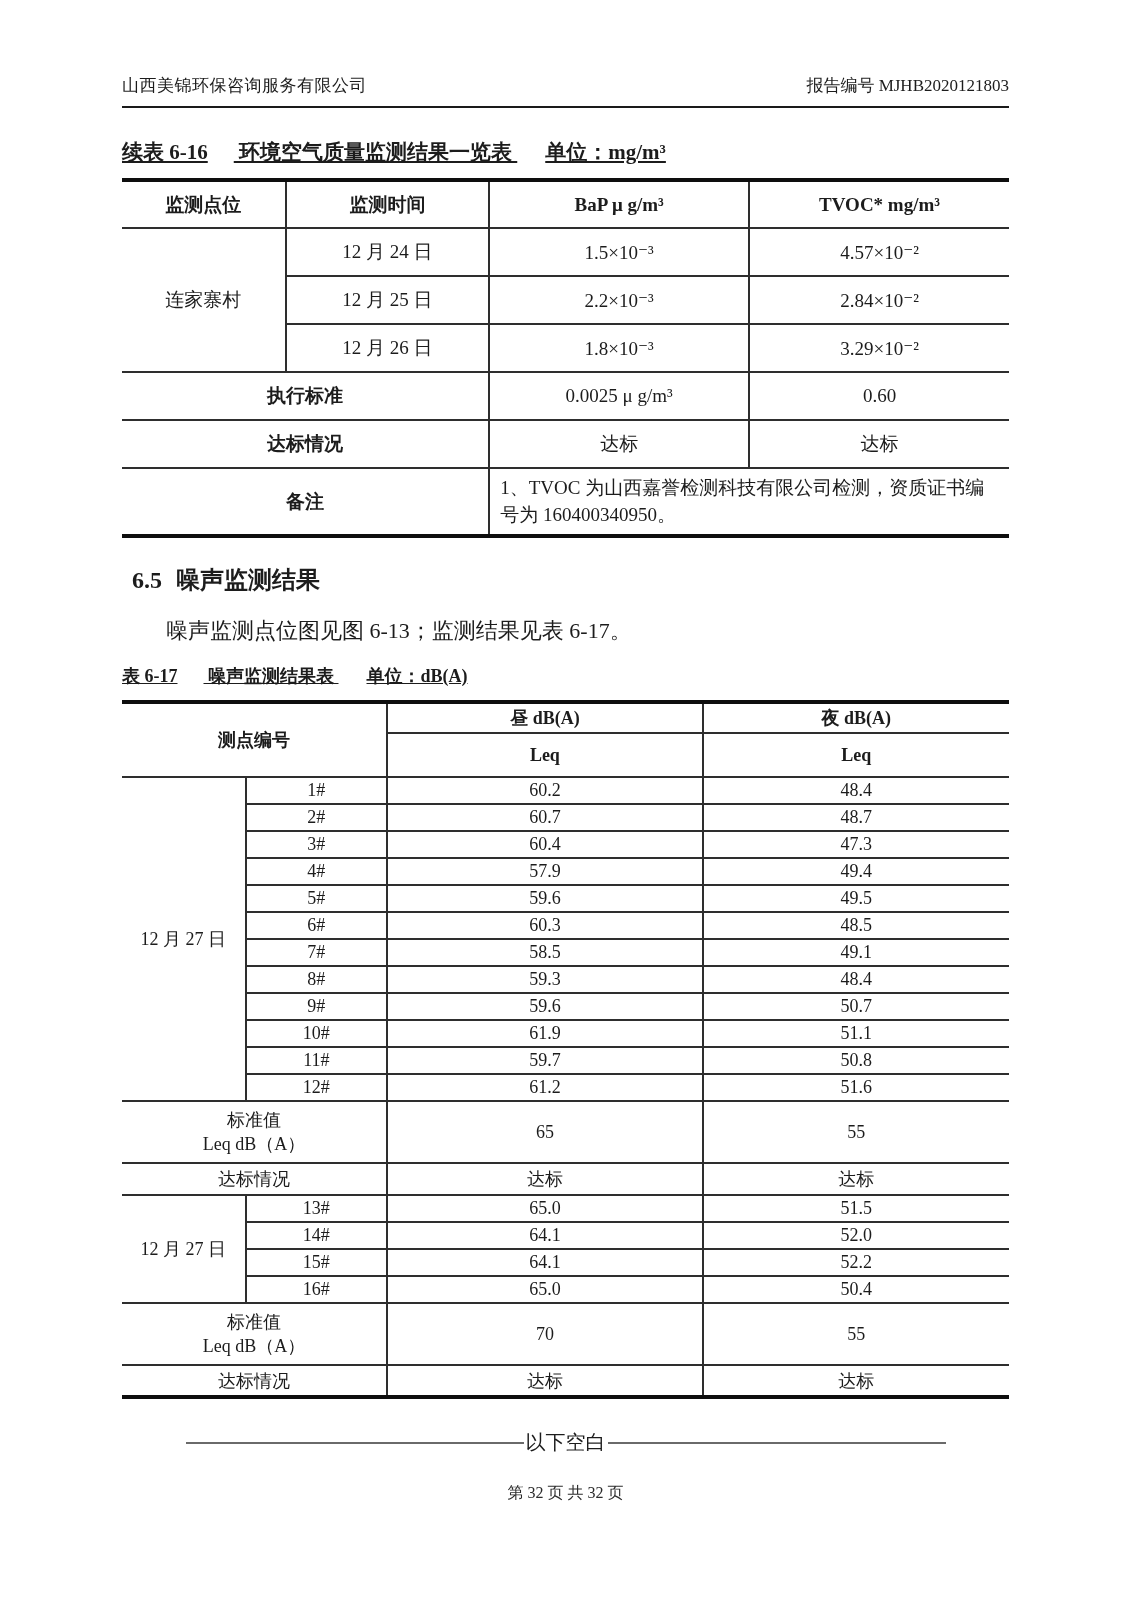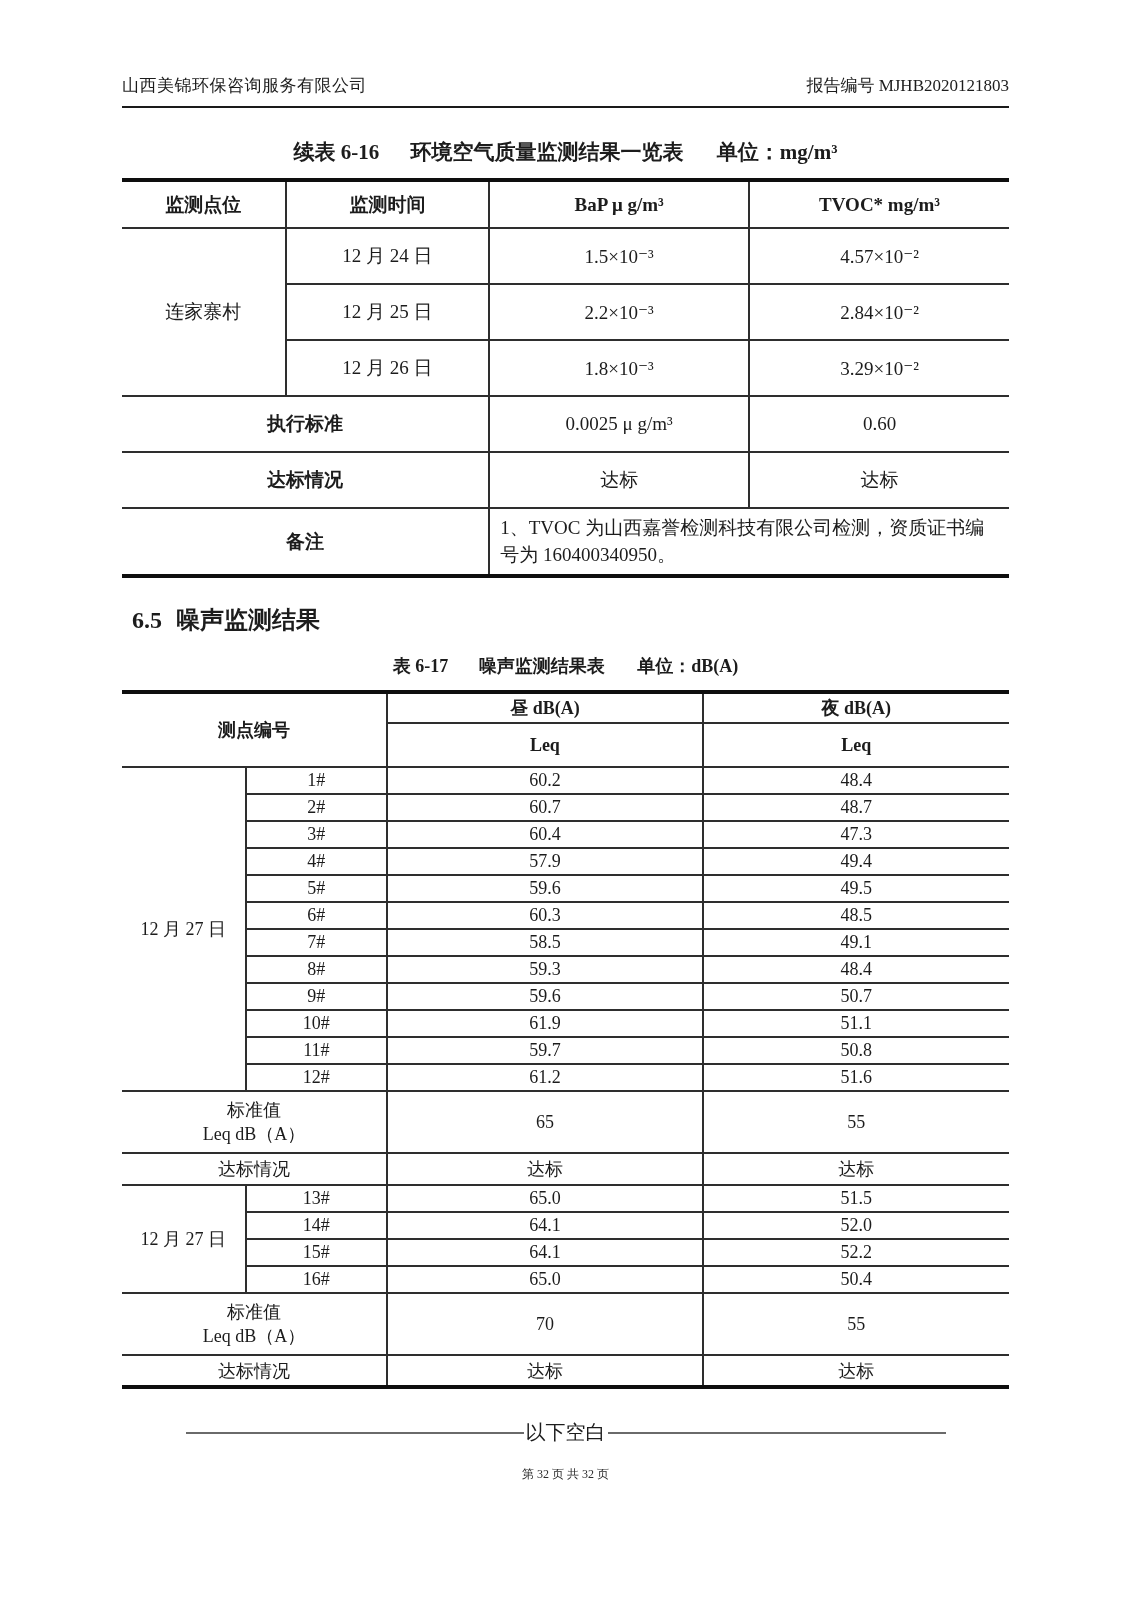--- a/index.html
+++ b/index.html
@@ -9,55 +9,55 @@
     padding:74px 122px 0 122px;
     font-family:"Liberation Serif","DejaVu Serif",serif;
     color:#1c1c1c; overflow:hidden;
   }
   
   .hdr { display:flex; justify-content:space-between; align-items:center;
          padding-bottom:9px; border-bottom:2px solid #1a1a1a; }
   .hdr .co   { font-size:17px; letter-spacing:0.5px; }
   .hdr .rpt  { font-size:17px; }
   
-  .caption { text-align:center; font-weight:bold; font-size:21px; margin-top:30px; }
+  .caption { font-weight:bold; font-size:21px; margin-top:30px;text-decoration:underline; }
   .caption .cap-label { margin-right:26px; }
   .caption .cap-unit  { margin-left:28px; }
   .caption2 { margin-top:18px; }
   
   table { border-collapse:collapse; table-layout:fixed; width:100%;
           margin-top:12px; }
   table.t16 { border-top:4px solid #0e0e0e; border-bottom:4px solid #0e0e0e; }
   table.t17 { border-top:4px solid #0e0e0e; border-bottom:4px solid #0e0e0e; }
   td { text-align:center; vertical-align:middle; padding:2px 4px;
        border-top:2px solid #2e2e2e; font-size:19px; box-sizing:border-box; }
   tr:first-child > td { border-top:none; }
   .bl { border-left:2px solid #2e2e2e; }
   
-  .t16 td { height:56px; }
+  .t16 td { height:48px; }
   .t16 tr.h td { height:48px; }
   .t16 .lab { font-weight:bold; }
   .t16 .remark-text { text-align:left; padding:6px 10px; line-height:1.4; height:56px; }
   
   .t17 td { height:27px; font-size:18px; }
   .t17 tr.h1 td, .t17 tr.h2 td { font-weight:bold; }
   .t17 tr.h1 td { height:30px; }
   .t17 tr.h2 td { height:44px; }
   .t17 td.std { height:62px; white-space:pre-line; line-height:1.35; }
   .t17 td.att { height:32px; }
   
   h2.sec { margin:26px 0 0 10px; font-size:24px; font-weight:bold; }
   h2.sec .num { margin-right:14px; }
   p.para { margin:20px 0 0 0; font-size:22px; text-indent:2em; }
   
   .blank-note { display:flex; align-items:center; margin:30px auto 0;
                 width:760px; }
   .blank-note .seg { flex:1; border-top:2px solid #6a6a6a; height:0; }
   .blank-note .txt { padding:0 2px; font-size:20px; white-space:nowrap; }
-  .page-num { text-align:center; margin-top:20px; font-size:12px; color:#2b2b2b; }
+  .page-num { text-align:center; margin-top:27px; font-size:16px; color:#2b2b2b; }
 </style>
 </head>
 <body>
 
 <div class="page">
 
   <div class="hdr">
     <span class="co">山西美锦环保咨询服务有限公司</span>
     <span class="rpt">报告编号 MJHB2020121803</span>
   </div>
@@ -112,20 +112,21 @@
       <td colspan="2" class="lab">备注</td>
       <td colspan="2" class="bl remark-text">1、TVOC 为山西嘉誉检测科技有限公司检测，资质证书编号为 160400340950。</td>
     </tr>
   </tbody>
     </table>
 
   <h2 class="sec">
     <span class="num">6.5</span><span>噪声监测结果</span>
   </h2>
 
+  <p class="para">噪声监测点位图见图 6-13；监测结果见表 6-17。</p>
 
   <div class="caption caption2" style="font-size:18px;">
     <span class="cap-label">表 6-17</span>
     <span class="cap-title">噪声监测结果表</span>
     <span class="cap-unit">单位：dB(A)</span>
   </div>
 
   <table class="t17">
     <colgroup>
         <col style="width:123px">

